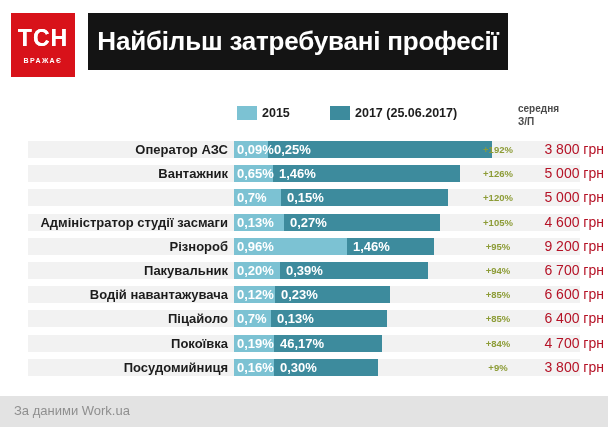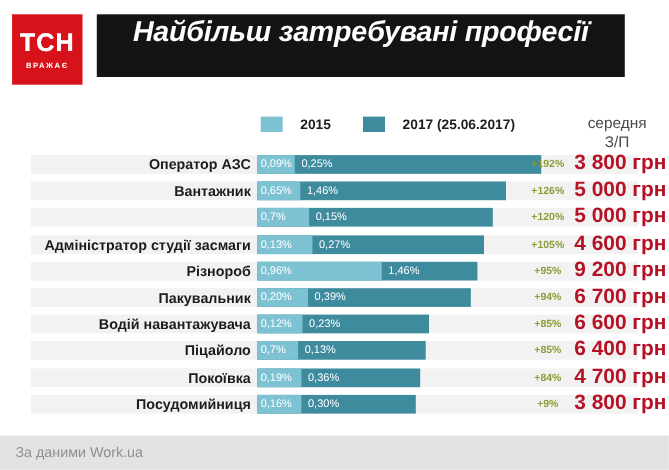--- a/index.html
+++ b/index.html
@@ -24,44 +24,44 @@
     color:#ffffff;font-weight:bold;font-size:23px;letter-spacing:1px;
     line-height:1;
     -webkit-text-stroke:0px;
     text-shadow:0 0 0 #fff;
   }
   .logo-sub{
     color:#ffffff;font-size:7px;font-weight:bold;letter-spacing:1.4px;
     margin-top:7px;line-height:1;
   }
   .title-bar{
-    position:absolute;left:88px;top:13px;width:480px;height:57px;
+    position:absolute;left:88px;top:13px;width:420px;height:57px;
     background:#141414;
-    display:flex;justify-content:center;font-style:italic;
+    display:flex;align-items:center;justify-content:center;
   }
   .title-text{
     color:#ffffff;font-size:26px;font-weight:bold;letter-spacing:-0.2px;
     white-space:nowrap;
   }
 
   
   .legend{position:absolute;left:0;top:100px;width:608px;height:36px;}
   .legend-item{position:absolute;display:flex;align-items:center;}
   .legend-item.a{left:237px;top:6px;}
   .legend-item.b{left:330px;top:6px;}
   .swatch{width:20px;height:14px;display:block;}
   .swatch.light{background:#7cc2d3;}
   .swatch.dark{background:#3d8b9d;}
   .legend-label{
-    margin-left:16px;font-size:12.5px;color:#1d1d1d;font-weight:bold;
+    margin-left:5px;font-size:12.5px;color:#1d1d1d;font-weight:bold;
     white-space:nowrap;
   }
   .avg-head{
     position:absolute;left:518px;top:3px;width:86px;
-    text-align:center;font-size:14px;color:#4a4a4a;font-weight:normal;
+    text-align:left;font-size:10px;color:#4a4a4a;font-weight:bold;
     line-height:1.25;
   }
 
   
   .chart{position:absolute;left:0;top:138px;width:608px;}
   .row{position:relative;height:24.2px;padding-left:32px;}
   .row-band{
     position:absolute;left:28px;top:3px;width:552px;height:17px;
     background:#f2f2f2;
   }
@@ -74,32 +74,32 @@
     position:absolute;left:234px;top:3px;height:17px;
   }
   .bar-dark{
     position:absolute;left:0;top:0;height:17px;background:#3d8b9d;
   }
   .bar-light{
     position:absolute;left:0;top:0;height:17px;background:#7cc2d3;
   }
   .val{
     position:absolute;top:0;height:17px;line-height:17px;
-    font-size:10px;font-weight:normal;color:#ffffff;white-space:nowrap;
+    font-size:13px;font-weight:bold;color:#ffffff;white-space:nowrap;
   }
   .val.v2015{left:3px;}
   .growth{
     position:absolute;top:3px;height:17px;line-height:17px;
     left:478px;width:40px;text-align:center;
     font-size:9.5px;font-weight:bold;color:#8d9c37;
   }
   .salary{
     position:absolute;top:1px;height:20px;line-height:20px;
     left:522px;width:82px;text-align:right;
-    font-size:19px;font-weight:bold;color:#b51226;white-space:nowrap;
+    font-size:14px;font-weight:normal;color:#b51226;white-space:nowrap;
   }
 
   
   .footer{
     position:absolute;left:0;top:396px;width:608px;height:31px;
     background:#e3e3e3;
   }
   .footer-text{
     position:absolute;left:14px;top:7px;
     font-size:13px;color:#8f8f8f;
@@ -229,21 +229,21 @@
       <div class="growth">+85%</div>
       <div class="salary">6 400 грн</div>
     </div>
     <div class="row">
       <div class="row-band"></div>
       <div class="row-label">Покоївка</div>
       <div class="bars" style="width: 148px;">
         <div class="bar-dark" style="width: 148px;"></div>
         <div class="bar-light" style="width: 40px;"></div>
         <div class="val v2015">0,19%</div>
-        <div class="val v2017" style="left: 46px;">0,36%</div>
+        <div class="val v2017" style="left: 46px;">46,17%</div>
       </div>
       <div class="growth">+84%</div>
       <div class="salary">4 700 грн</div>
     </div>
     <div class="row">
       <div class="row-band"></div>
       <div class="row-label">Посудомийниця</div>
       <div class="bars" style="width: 160px;">
         <div class="bar-dark" style="width: 144px;"></div>
         <div class="bar-light" style="width: 40px;"></div>

